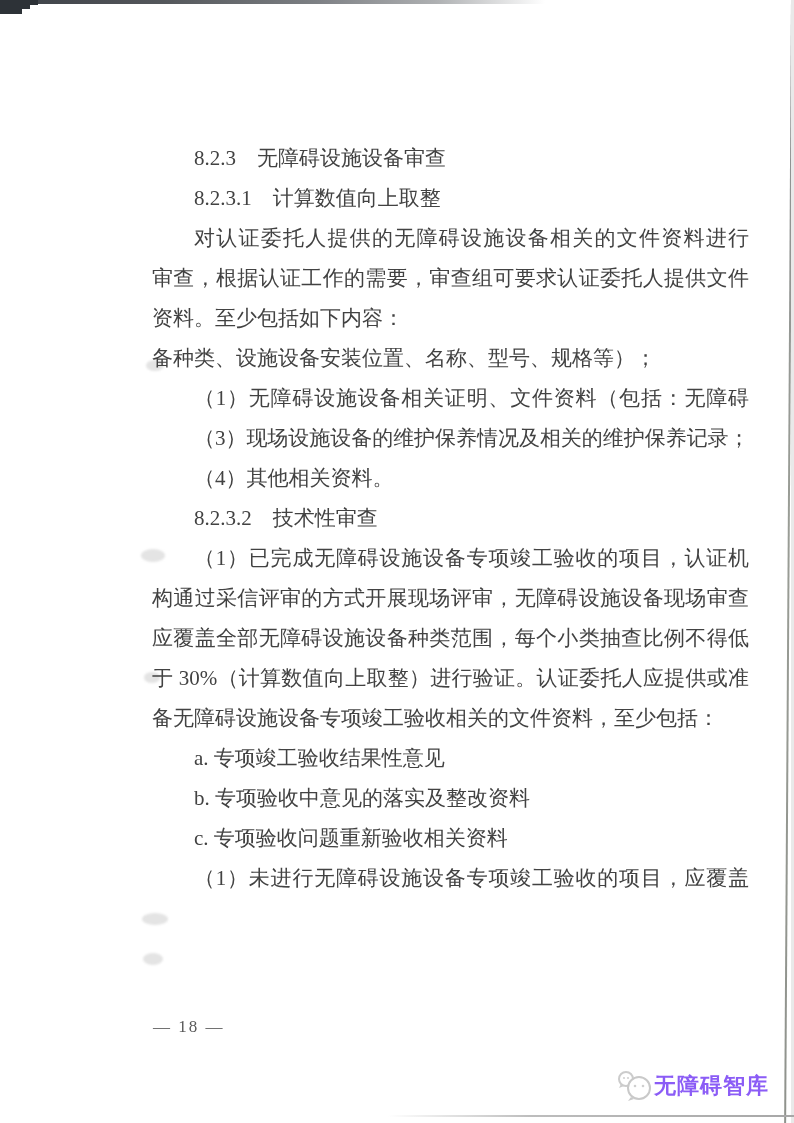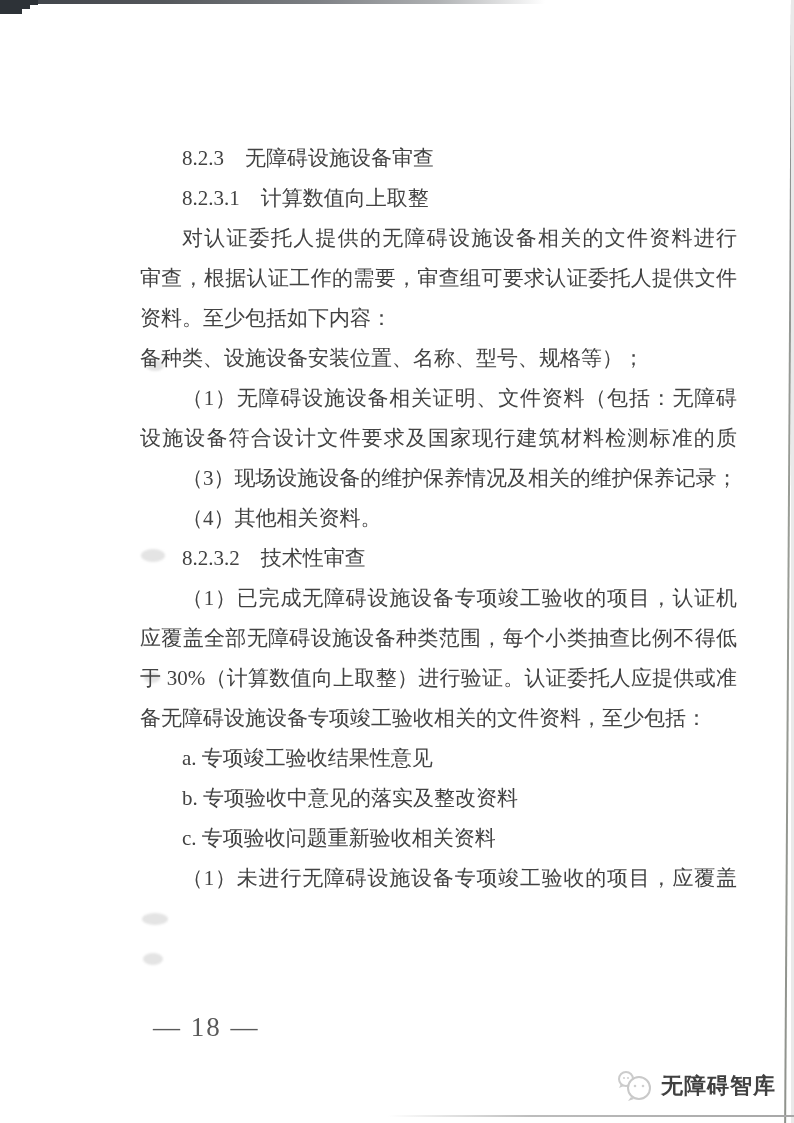--- a/index.html
+++ b/index.html
@@ -3,37 +3,37 @@
 <meta charset="utf-8">
 <style>
   html,body { margin:0; padding:0; background:#ffffff; }
   .page {
     position:relative; width:794px; height:1123px; background:#ffffff;
     overflow:hidden;
     font-family:"Liberation Serif","DejaVu Serif",serif;
   }
   
   .content {
-    position:absolute; left:140px; top:138px; width:597px;
+    position:absolute; left:152px; top:138px; width:597px;
     color:#424242; font-size:21px;
   }
   .ln  { height:40px; line-height:40px; white-space:normal; }
   .ind { text-indent:42px; }
   .just{ text-align:justify; text-align-last:justify; }
   .tight{ letter-spacing:-0.6px; }
   
   .pageno {
     position:absolute; left:153px; top:1012px; height:30px; line-height:30px;
-    color:#5a5a5a; font-size:27px; letter-spacing:2px;
+    color:#5a5a5a; font-size:17px; letter-spacing:2px;
   }
   
   .watermark {
     position:absolute; left:616px; top:1068px; height:36px;
-    display:flex; align-items:center; gap:7px;
-    color:#404040;
+    display:flex; align-items:center; 
+    color:#8b5cf6;
     font-family:"Liberation Sans","DejaVu Sans",sans-serif;
     font-weight:600; font-size:22px; letter-spacing:1px;
   }
   
   .top-line {
     position:absolute; left:0; top:0; width:545px; height:4px;
     background:linear-gradient(to right,#3c4046 0%,#54575b 30%,#7d8084 58%,#aeb0b2 80%,rgba(200,200,200,0) 100%);
   }
   .top-corner {
     position:absolute; left:0; top:0; width:38px; height:14px; background:#2d3237;
@@ -80,29 +80,29 @@
     <div class="ln ind">8.2.3　无障碍设施设备审查</div>
     <div class="ln ind">8.2.3.1　计算数值向上取整</div>
 
     <div class="ln ind just">对认证委托人提供的无障碍设施设备相关的文件资料进行</div>
     <div class="ln just">审查，根据认证工作的需要，审查组可要求认证委托人提供文件</div>
     <div class="ln">资料。至少包括如下内容：</div>
 
     <div class="ln">备种类、设施设备安装位置、名称、型号、规格等）；</div>
 
     <div class="ln ind just">（1）无障碍设施设备相关证明、文件资料（包括：无障碍</div>
-    <div class="ln just">设施设备符合设计文件要求及国家现行建筑材料检测标准的质</div>
 
     <div class="ln ind just tight">（3）现场设施设备的维护保养情况及相关的维护保养记录；</div>
 
     <div class="ln ind">（4）其他相关资料。</div>
 
     <div class="ln ind">8.2.3.2　技术性审查</div>
 
     <div class="ln ind just">（1）已完成无障碍设施设备专项竣工验收的项目，认证机</div>
+    <div class="ln just">构通过采信评审的方式开展现场评审，无障碍设施设备现场审查</div>
     <div class="ln just">应覆盖全部无障碍设施设备种类范围，每个小类抽查比例不得低</div>
     <div class="ln just">于 30%（计算数值向上取整）进行验证。认证委托人应提供或准</div>
     <div class="ln">备无障碍设施设备专项竣工验收相关的文件资料，至少包括：</div>
 
     <div class="ln ind">a. 专项竣工验收结果性意见</div>
     <div class="ln ind">b. 专项验收中意见的落实及整改资料</div>
     <div class="ln ind">c. 专项验收问题重新验收相关资料</div>
 
     <div class="ln ind just">（1）未进行无障碍设施设备专项竣工验收的项目，应覆盖</div>
   </div>

